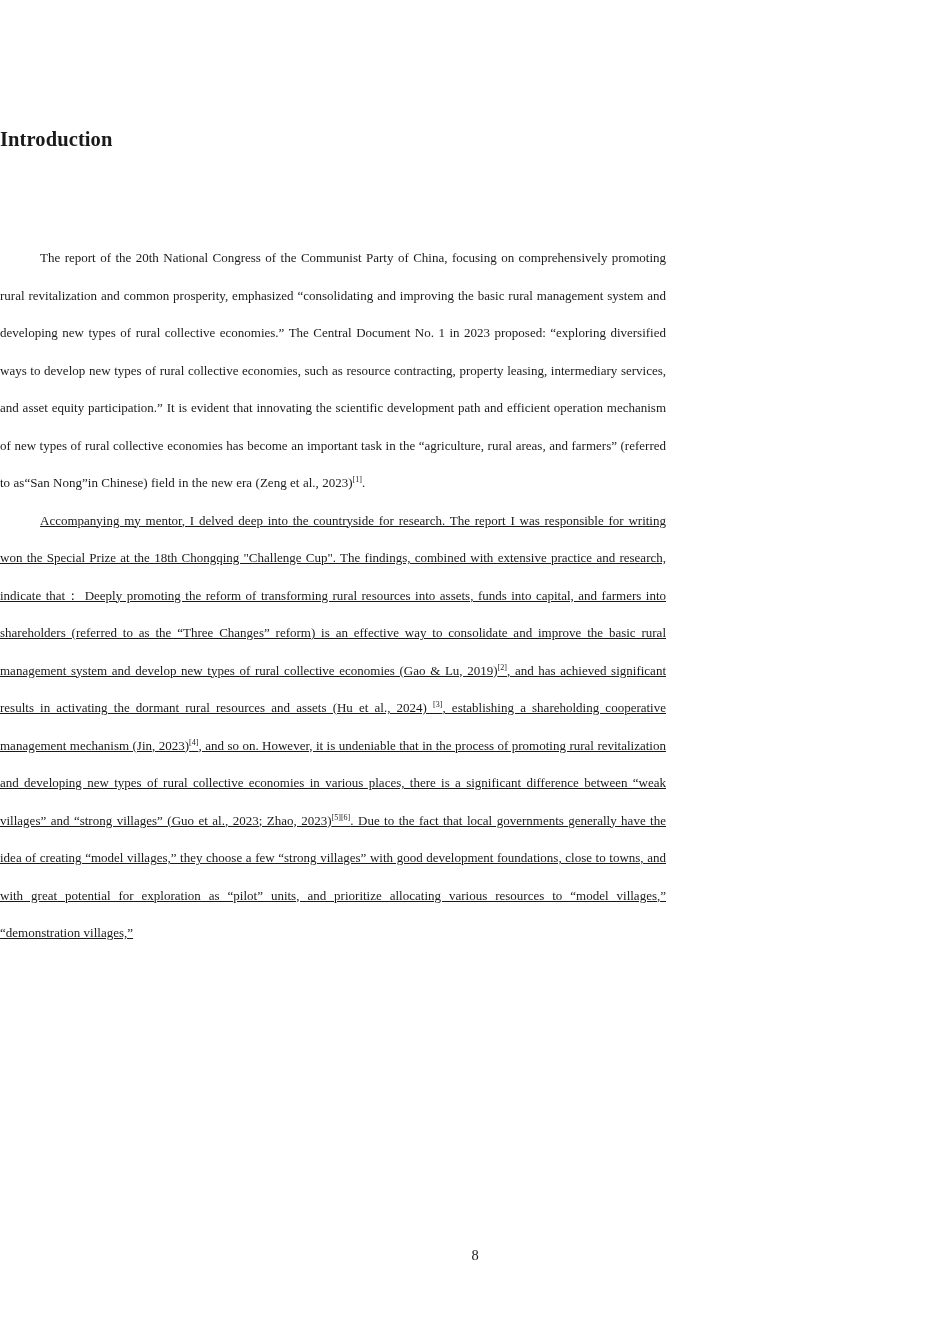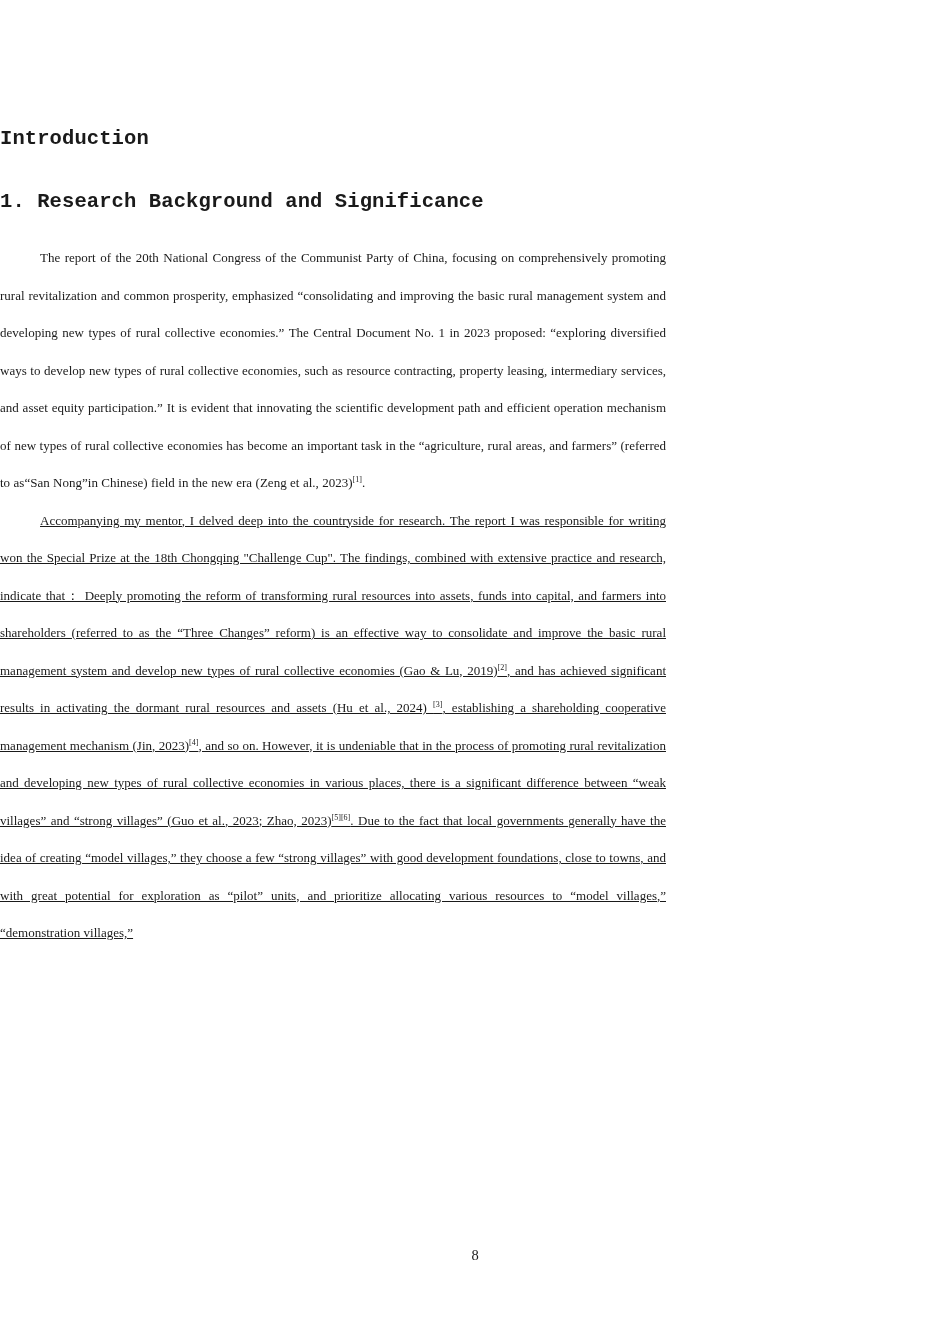--- a/index.html
+++ b/index.html
@@ -26,21 +26,20 @@
     width: 666px;
   }
 
   .heading-1 {
     font-size: 20.5px;
     font-weight: bold;
     line-height: 1.0;
     margin: 0;
     padding: 0;
     letter-spacing: 0.1px;
-    font-family: Liberation Mono, monospace;
   }
 
   .h-intro {
     position: absolute;
     top: 129px;
     left: 0;
     width: 666px;
   }
 
   .h-section {
@@ -94,23 +93,20 @@
 </style>
 </head>
 <body>
 
 <div class="page">
 
   <div class="content h-intro">
     <h1 class="heading-1">Introduction</h1>
   </div>
 
-  <div class="content h-section">
-    <h2 class="heading-1">1. Research Background and Significance</h2>
-  </div>
 
   <div class="content body-block">
 
     <p class="para"><span>The report of the 20th National Congress of the Communist Party of China, focusing on comprehensively promoting rural revitalization and common prosperity, emphasized “consolidating and improving the basic rural management system and developing new types of rural collective economies.” The Central Document No. 1 in 2023 proposed: “exploring diversified ways to develop new types of rural collective economies, such as resource contracting, property leasing, intermediary services, and asset equity participation.” It is evident that innovating the scientific development path and efficient operation mechanism of new types of rural collective economies has become an important task in the “agriculture, rural areas, and farmers” (referred to as“San Nong”in Chinese) field in the new era (Zeng et al., 2023)</span><sup class="cite">[1]</sup><span>.</span></p>
 
     <p class="para"><span>Accompanying my mentor, I delved deep into the countryside for research. The report I was responsible for writing won the Special Prize at the 18th Chongqing "Challenge Cup". The findings, combined with extensive practice and research, indicate that： Deeply promoting the reform of transforming rural resources into assets, funds into capital, and farmers into shareholders (referred to as the “Three Changes” reform) is an effective way to consolidate and improve the basic rural management system and develop new types of rural collective economies (Gao &amp; Lu, 2019)</span><sup class="cite">[2]</sup><span>, and has achieved significant results in activating the dormant rural resources and assets (Hu et al., 2024) </span><sup class="cite">[3]</sup><span>, establishing a shareholding cooperative management mechanism (Jin, 2023)</span><sup class="cite">[4]</sup><span>, and so on. However, it is undeniable that in the process of promoting rural revitalization and developing new types of rural collective economies in various places, there is a significant difference between “weak villages” and “strong villages” (Guo et al., 2023; Zhao, 2023)</span><sup class="cite">[5][6]</sup><span>. Due to the fact that local governments generally have the idea of creating “model villages,” they choose a few “strong villages” with good development foundations, close to towns, and with great potential for exploration as “pilot” units, and prioritize allocating various resources to “model villages,” “demonstration villages,”</span></p>
 
   </div>
 
   <div class="page-number">8</div>

